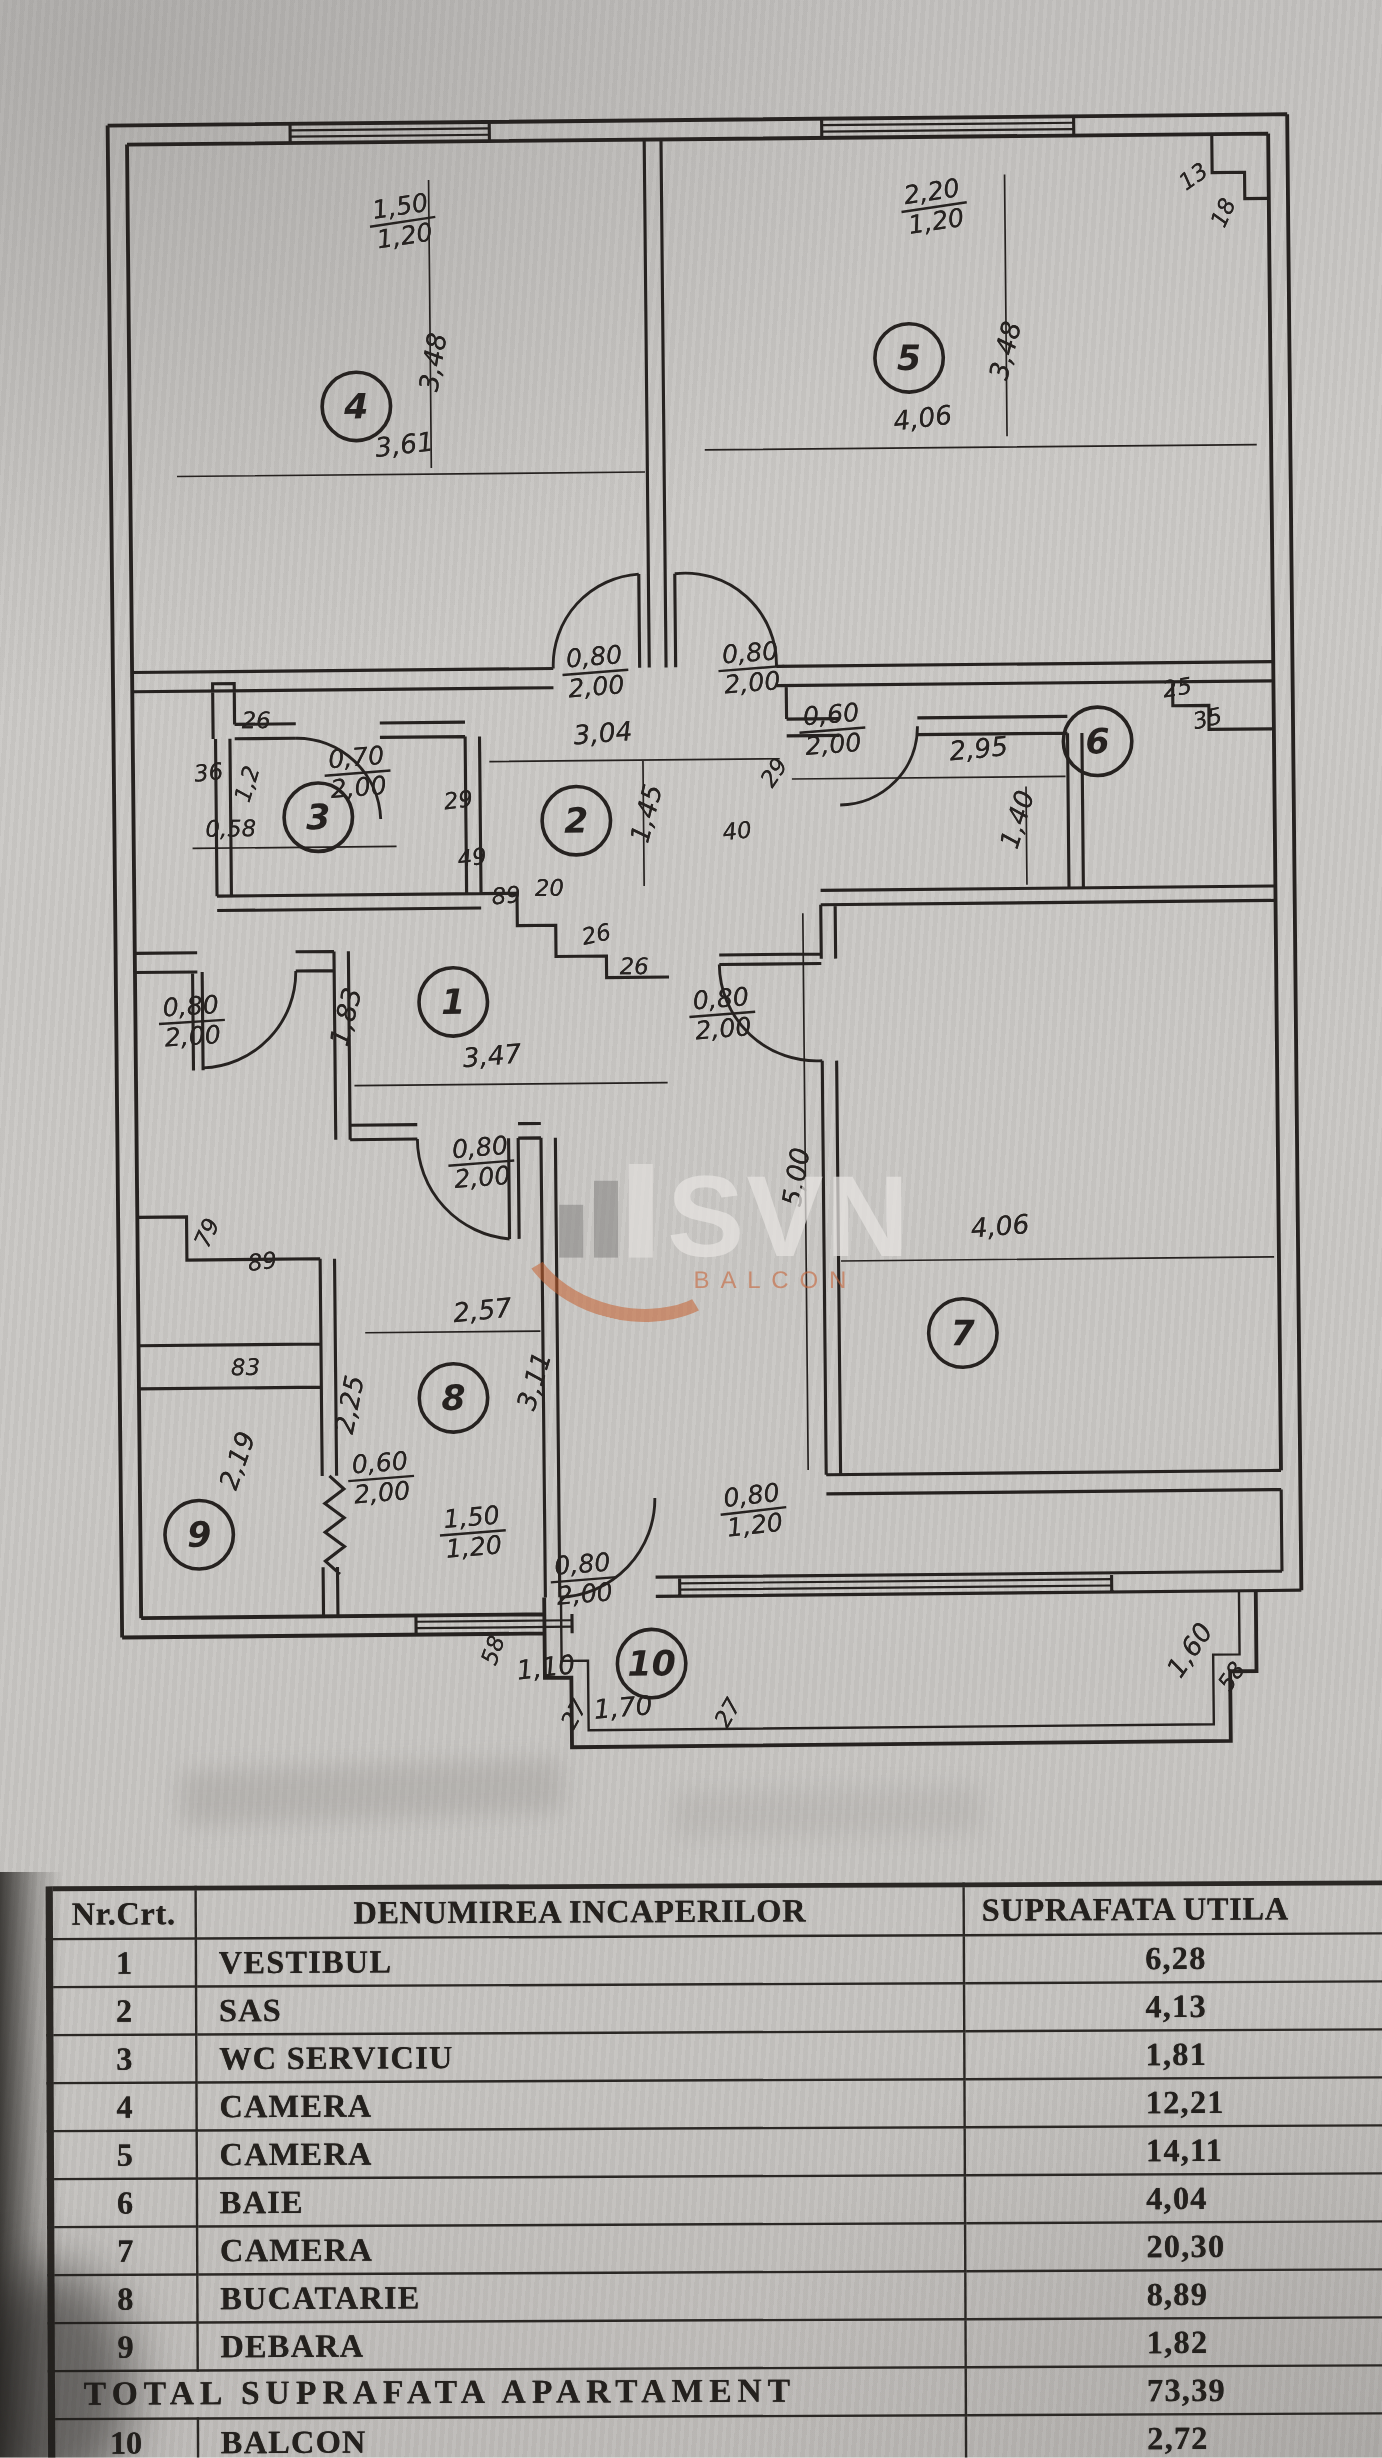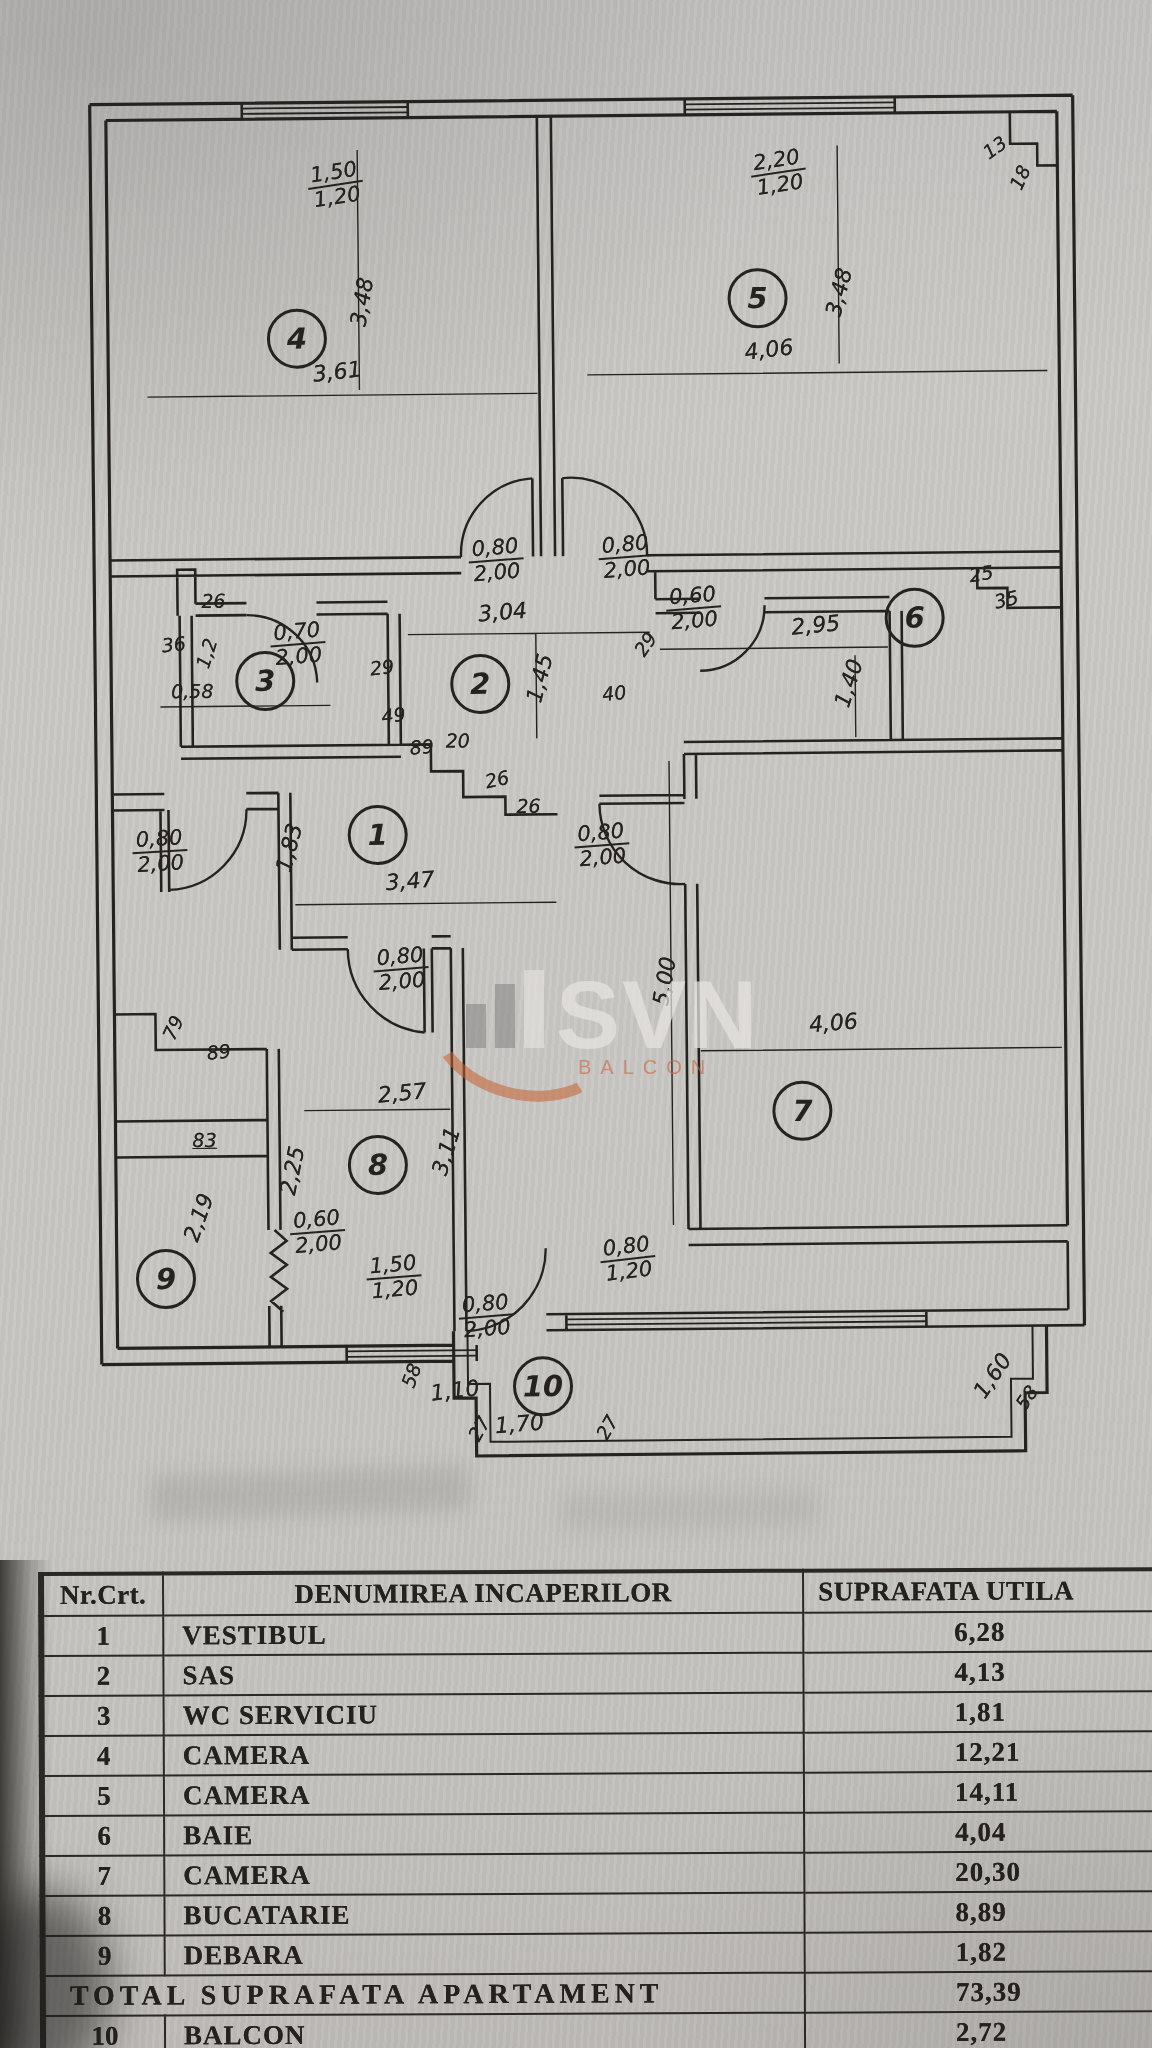--- a/index.html
+++ b/index.html
@@ -197,21 +197,21 @@
       </div>
       <div class="lab frac" style="left: 398px; top: 968px; transform: translate(-50%, -50%) rotate(-4deg);">
         <span class="top">0,80</span>
         <span class="bot">2,00</span>
       </div>
       <div class="lab plain" style="left: 662px; top: 982px; transform: translate(-50%, -50%) rotate(-80deg);">5,00</div>
       <div class="lab plain" style="left: 830px; top: 1026px; transform: translate(-50%, -50%) rotate(-4deg);">4,06</div>
       <div class="lab plain sm" style="left: 170px; top: 1024px; transform: translate(-50%, -50%) rotate(-65deg);">79</div>
       <div class="lab plain sm" style="left: 215px; top: 1049px; transform: translate(-50%, -50%) rotate(-6deg);">89</div>
       <div class="lab plain" style="left: 398px; top: 1092px; transform: translate(-50%, -50%) rotate(-5deg);">2,57</div>
-      <div class="lab plain sm" style="left: 200px; top: 1137px; transform: translate(-50%, -50%) rotate(0deg); text-decoration: underline;">83</div>
+      <div class="lab plain sm" style="left: 200px; top: 1137px; transform: translate(-50%, -50%) rotate(0deg);">83</div>
       <div class="lab plain" style="left: 442px; top: 1150px; transform: translate(-50%, -50%) rotate(-72deg);">3,11</div>
       <div class="lab plain" style="left: 288px; top: 1168px; transform: translate(-50%, -50%) rotate(-78deg);">2,25</div>
       <div class="lab plain" style="left: 194px; top: 1214px; transform: translate(-50%, -50%) rotate(-70deg);">2,19</div>
       <div class="lab frac" style="left: 312px; top: 1230px; transform: translate(-50%, -50%) rotate(-4deg);">
         <span class="top">0,60</span>
         <span class="bot">2,00</span>
       </div>
       <div class="lab frac" style="left: 388px; top: 1276px; transform: translate(-50%, -50%) rotate(-4deg);">
         <span class="top">1,50</span>
         <span class="bot">1,20</span>

